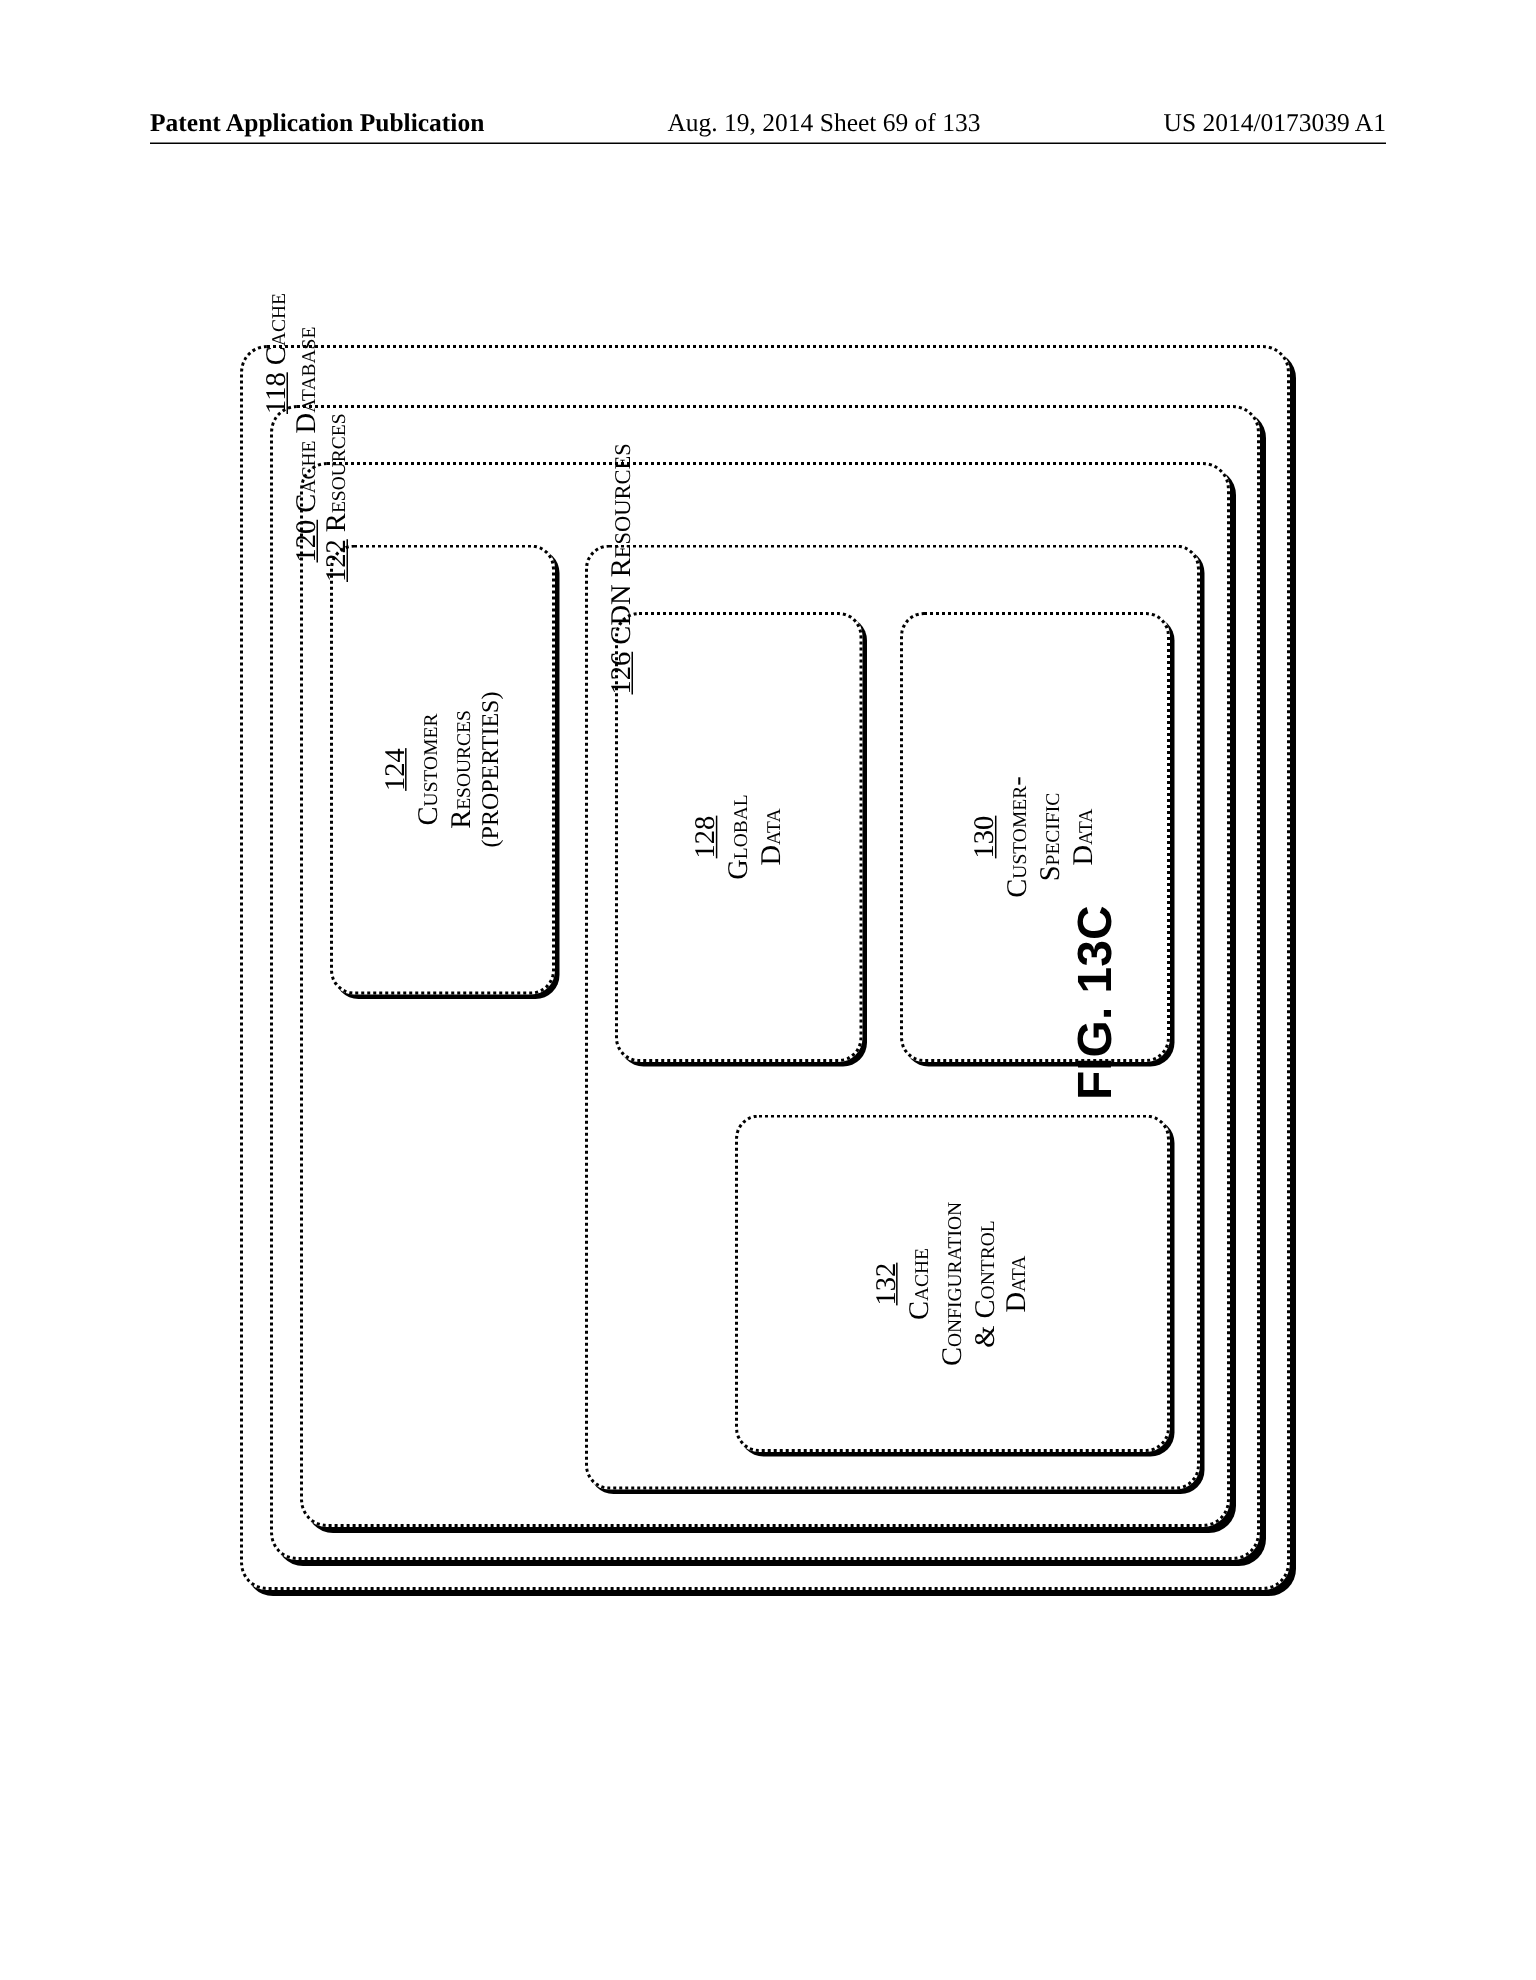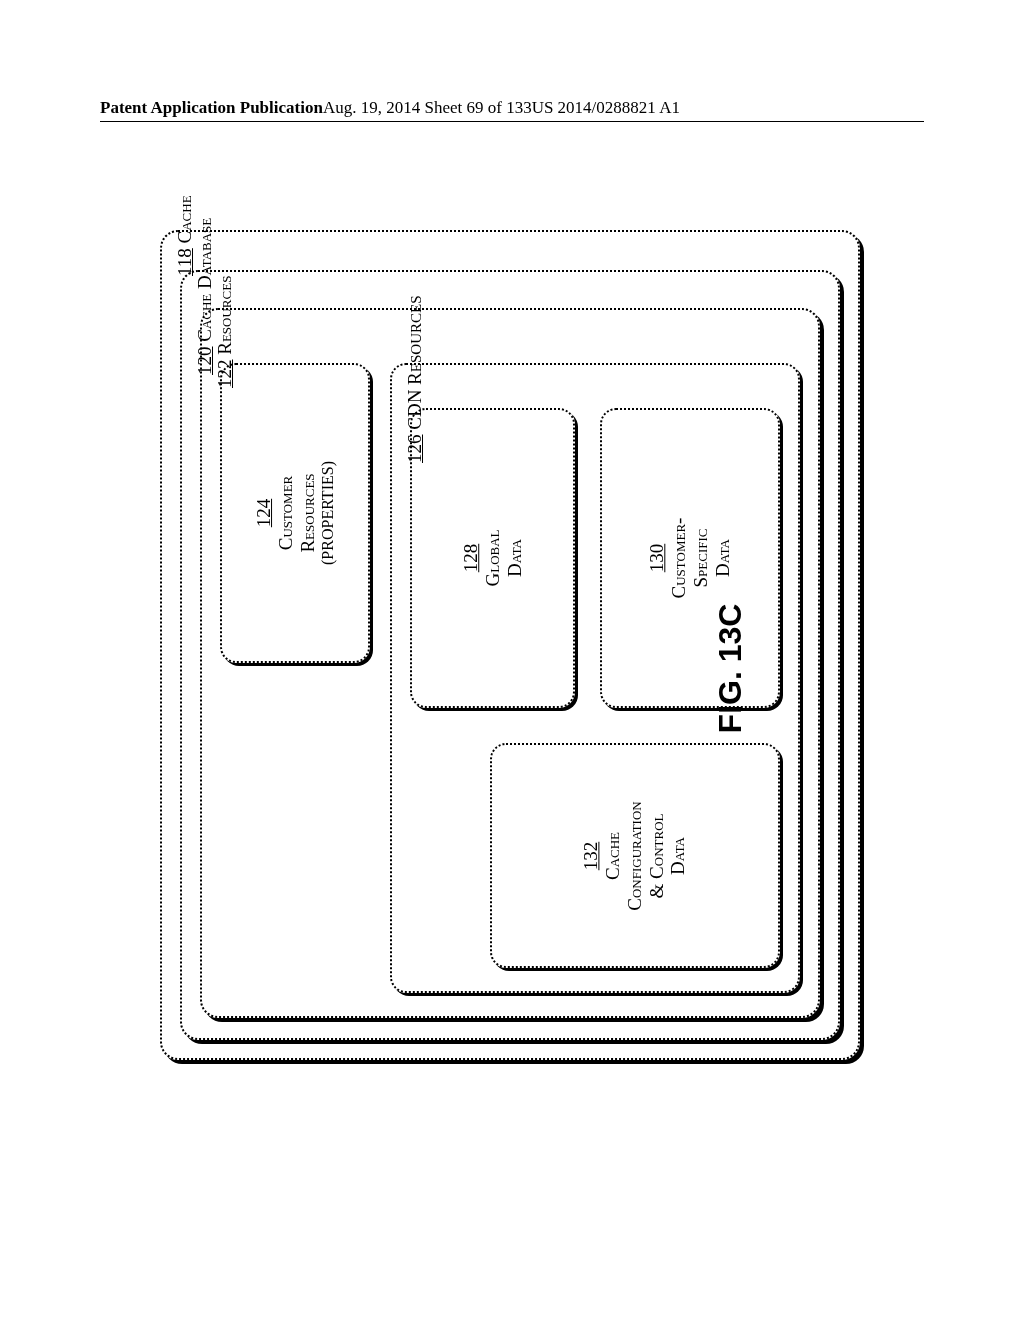--- a/index.html
+++ b/index.html
@@ -5,24 +5,25 @@
   * { box-sizing: border-box; margin: 0; padding: 0; }
   body {
     width: 1024px;
     height: 1320px;
     background: #fff;
     font-family: "Times New Roman", Times, serif;
     position: relative;
   }
   .header {
     position: absolute;
-    top: 98px;
+    top: 72px;
     left: 100px;
     right: 100px;
     display: flex;
+    justify-content: space-between;
     font-size: 17px;
     border-bottom: 1.5px solid #000;
     padding-bottom: 3px;
   }
   .header .left { font-weight: bold; }
   .header .center { }
   .header .right { font-weight: normal; }
 
   .diagram-area {
     position: absolute;
@@ -169,21 +170,21 @@
     font-size: 32px;
     white-space: nowrap;
   }
 </style>
 </head>
 <body>
 
 <div class="header">
   <span class="left">Patent Application Publication</span>
   <span class="center">Aug. 19, 2014  Sheet 69 of 133</span>
-  <span class="right">US 2014/0288821 A1</span>
+  <span class="right">US 2014/0173039 A1</span>
 </div>
 
 <div class="diagram-area">
 
   <div class="box118">
     <div class="frame"></div>
     <div class="lbl118 vlabel rotated" style="position:absolute; left:14px; top:46px; transform: rotate(-90deg); transform-origin: left top;">
       <span class="num">118</span>
       <span>Cache</span>
     </div>

